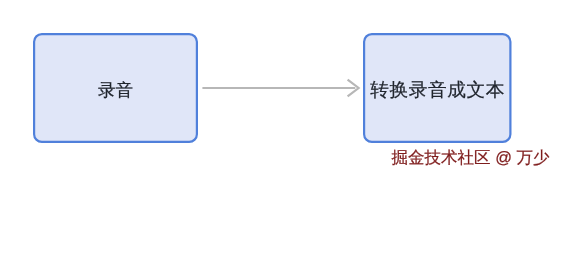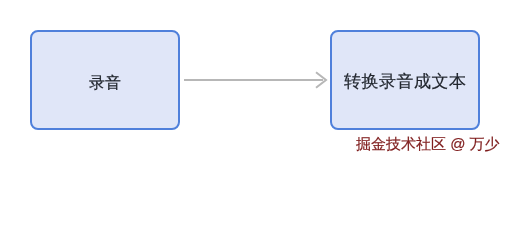--- a/index.html
+++ b/index.html
@@ -6,21 +6,21 @@
   body{width:510px;height:160px;background:#ffffff;overflow:hidden;
        font-family:"Liberation Sans", sans-serif;
        -webkit-font-smoothing:antialiased;}
   #canvas{position:relative;width:510px;height:160px;}
   .node{position:absolute;box-sizing:border-box;
         border-radius:8px;}
   .node-label{position:absolute;left:0;right:0;text-align:center;
               white-space:nowrap;line-height:1;transform:translateZ(0);
               -webkit-text-stroke:0.2px currentColor;}
   #node-record{left:30px;top:30px;width:150px;height:100px;}
-  #node-convert{left:330px;top:30px;width:150px;height:100px;}
+  #node-convert{left:330px;top:30px;width:135px;height:100px;}
   #label-record{top:42.5px;font-size:16px;}
   #label-convert{top:41px;font-size:17px;letter-spacing:0.5px;
                  text-indent:0.5px;}
   #edge{position:absolute;left:180px;top:60px;}
   #watermark{position:absolute;left:356px;top:136px;font-size:15px;
              line-height:1;white-space:nowrap;transform:translateZ(0);
              -webkit-text-stroke:0.2px currentColor;}
 </style>
 </head>
 <body style="background: rgb(255, 255, 255);">

